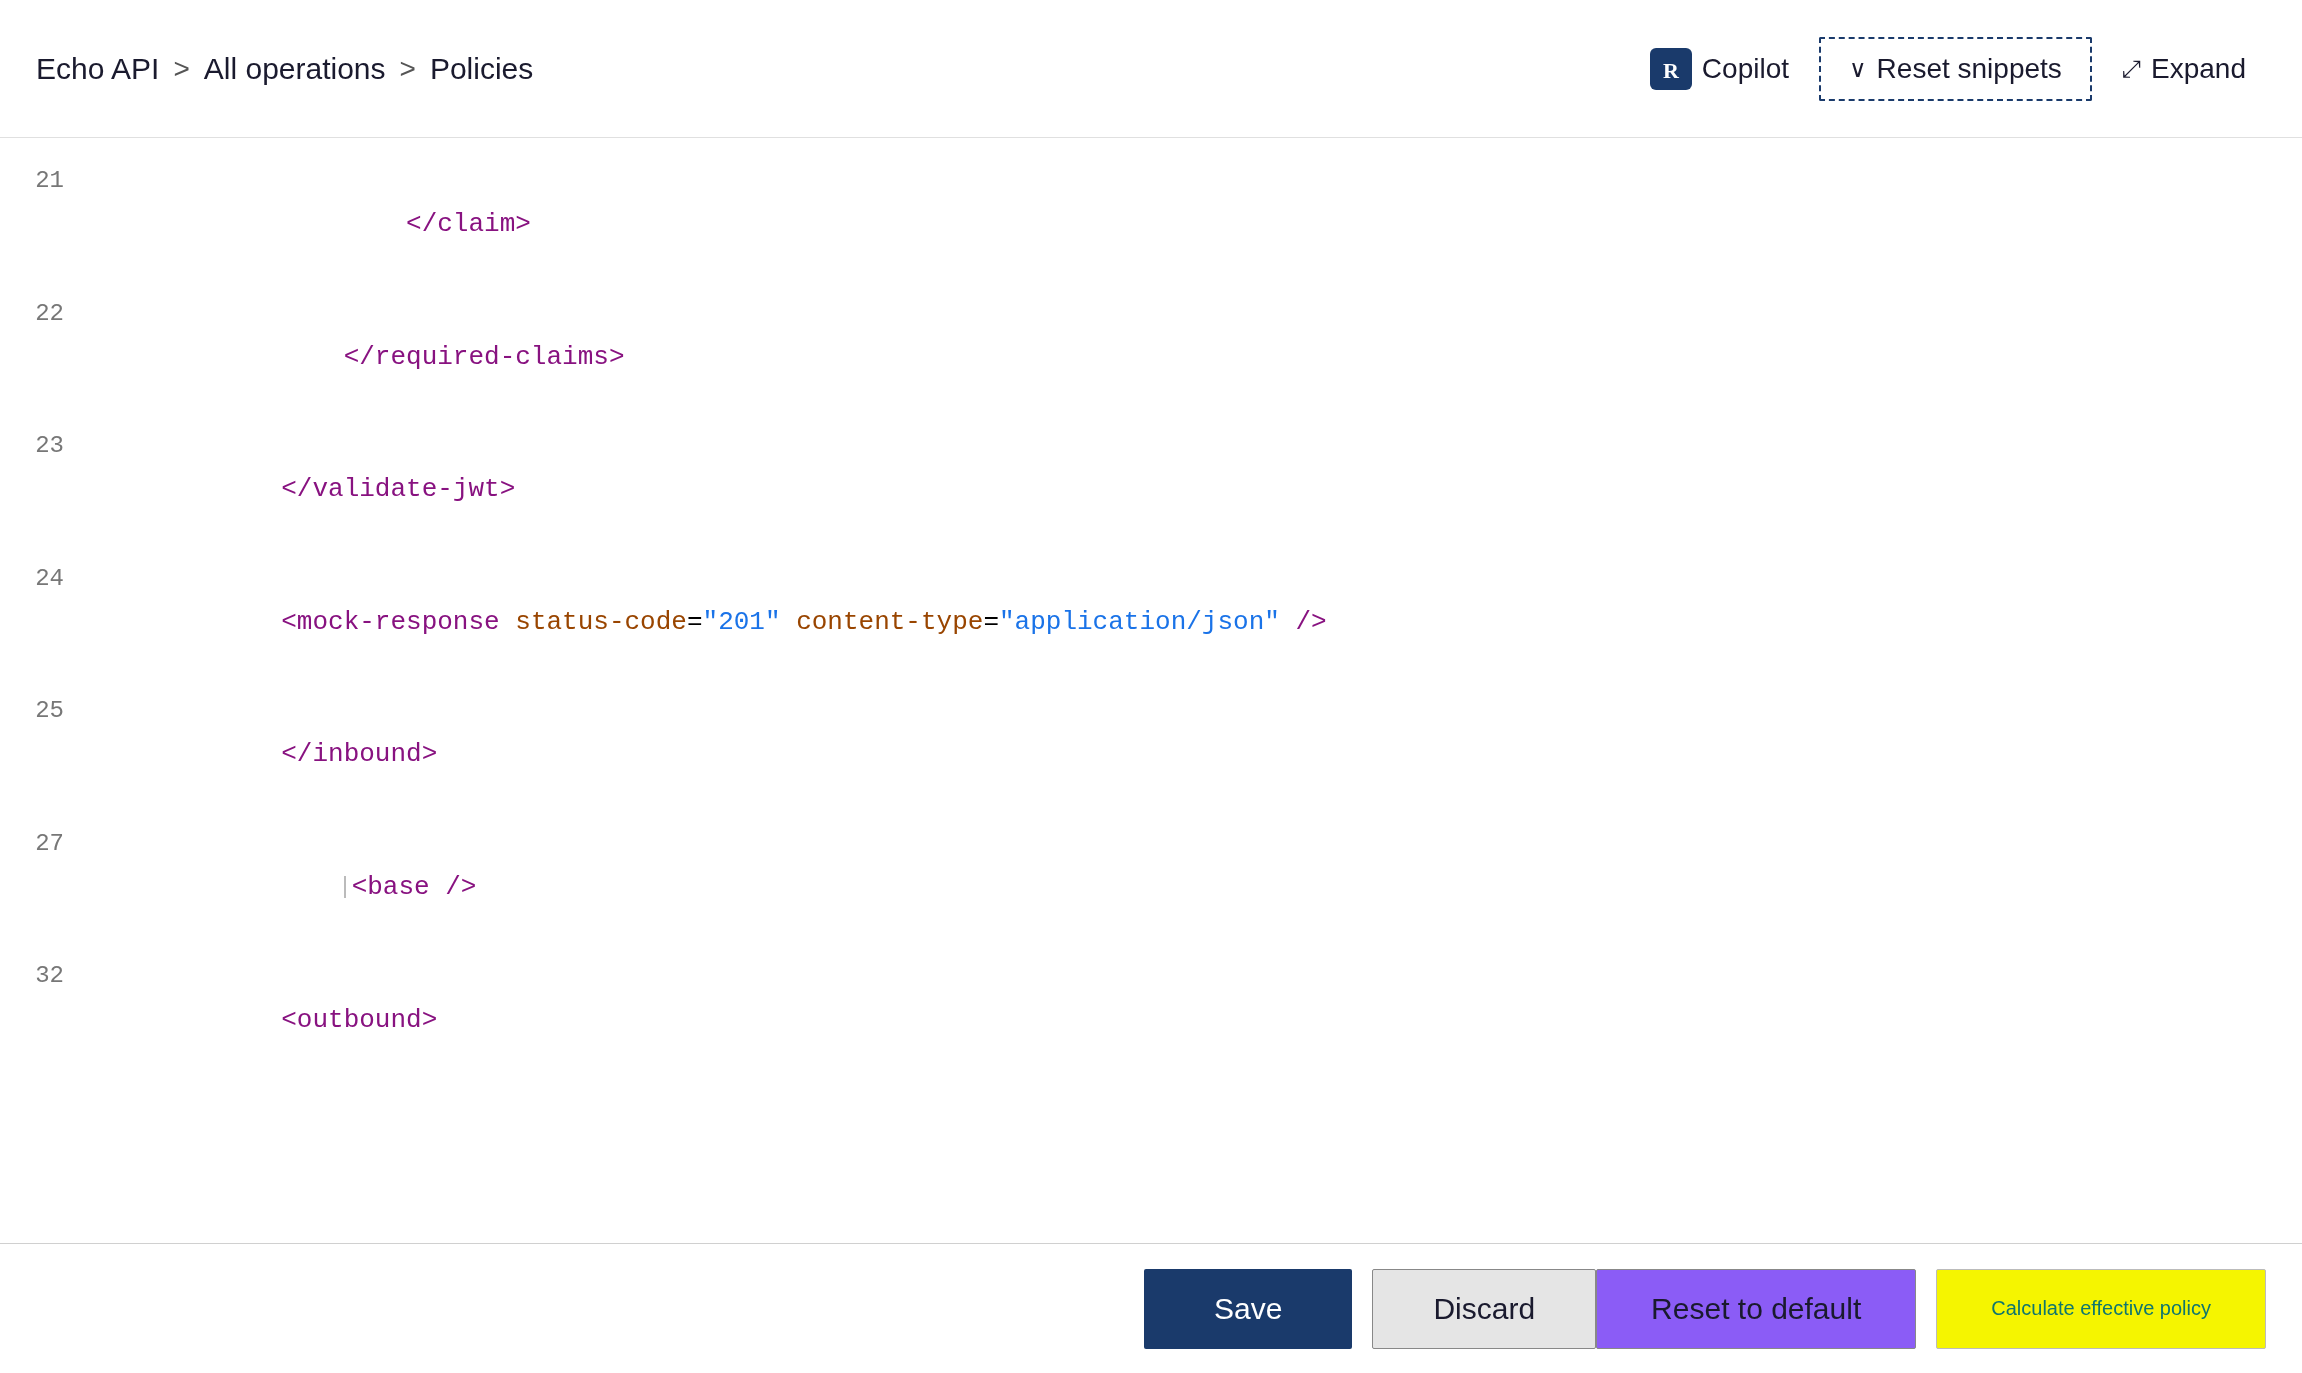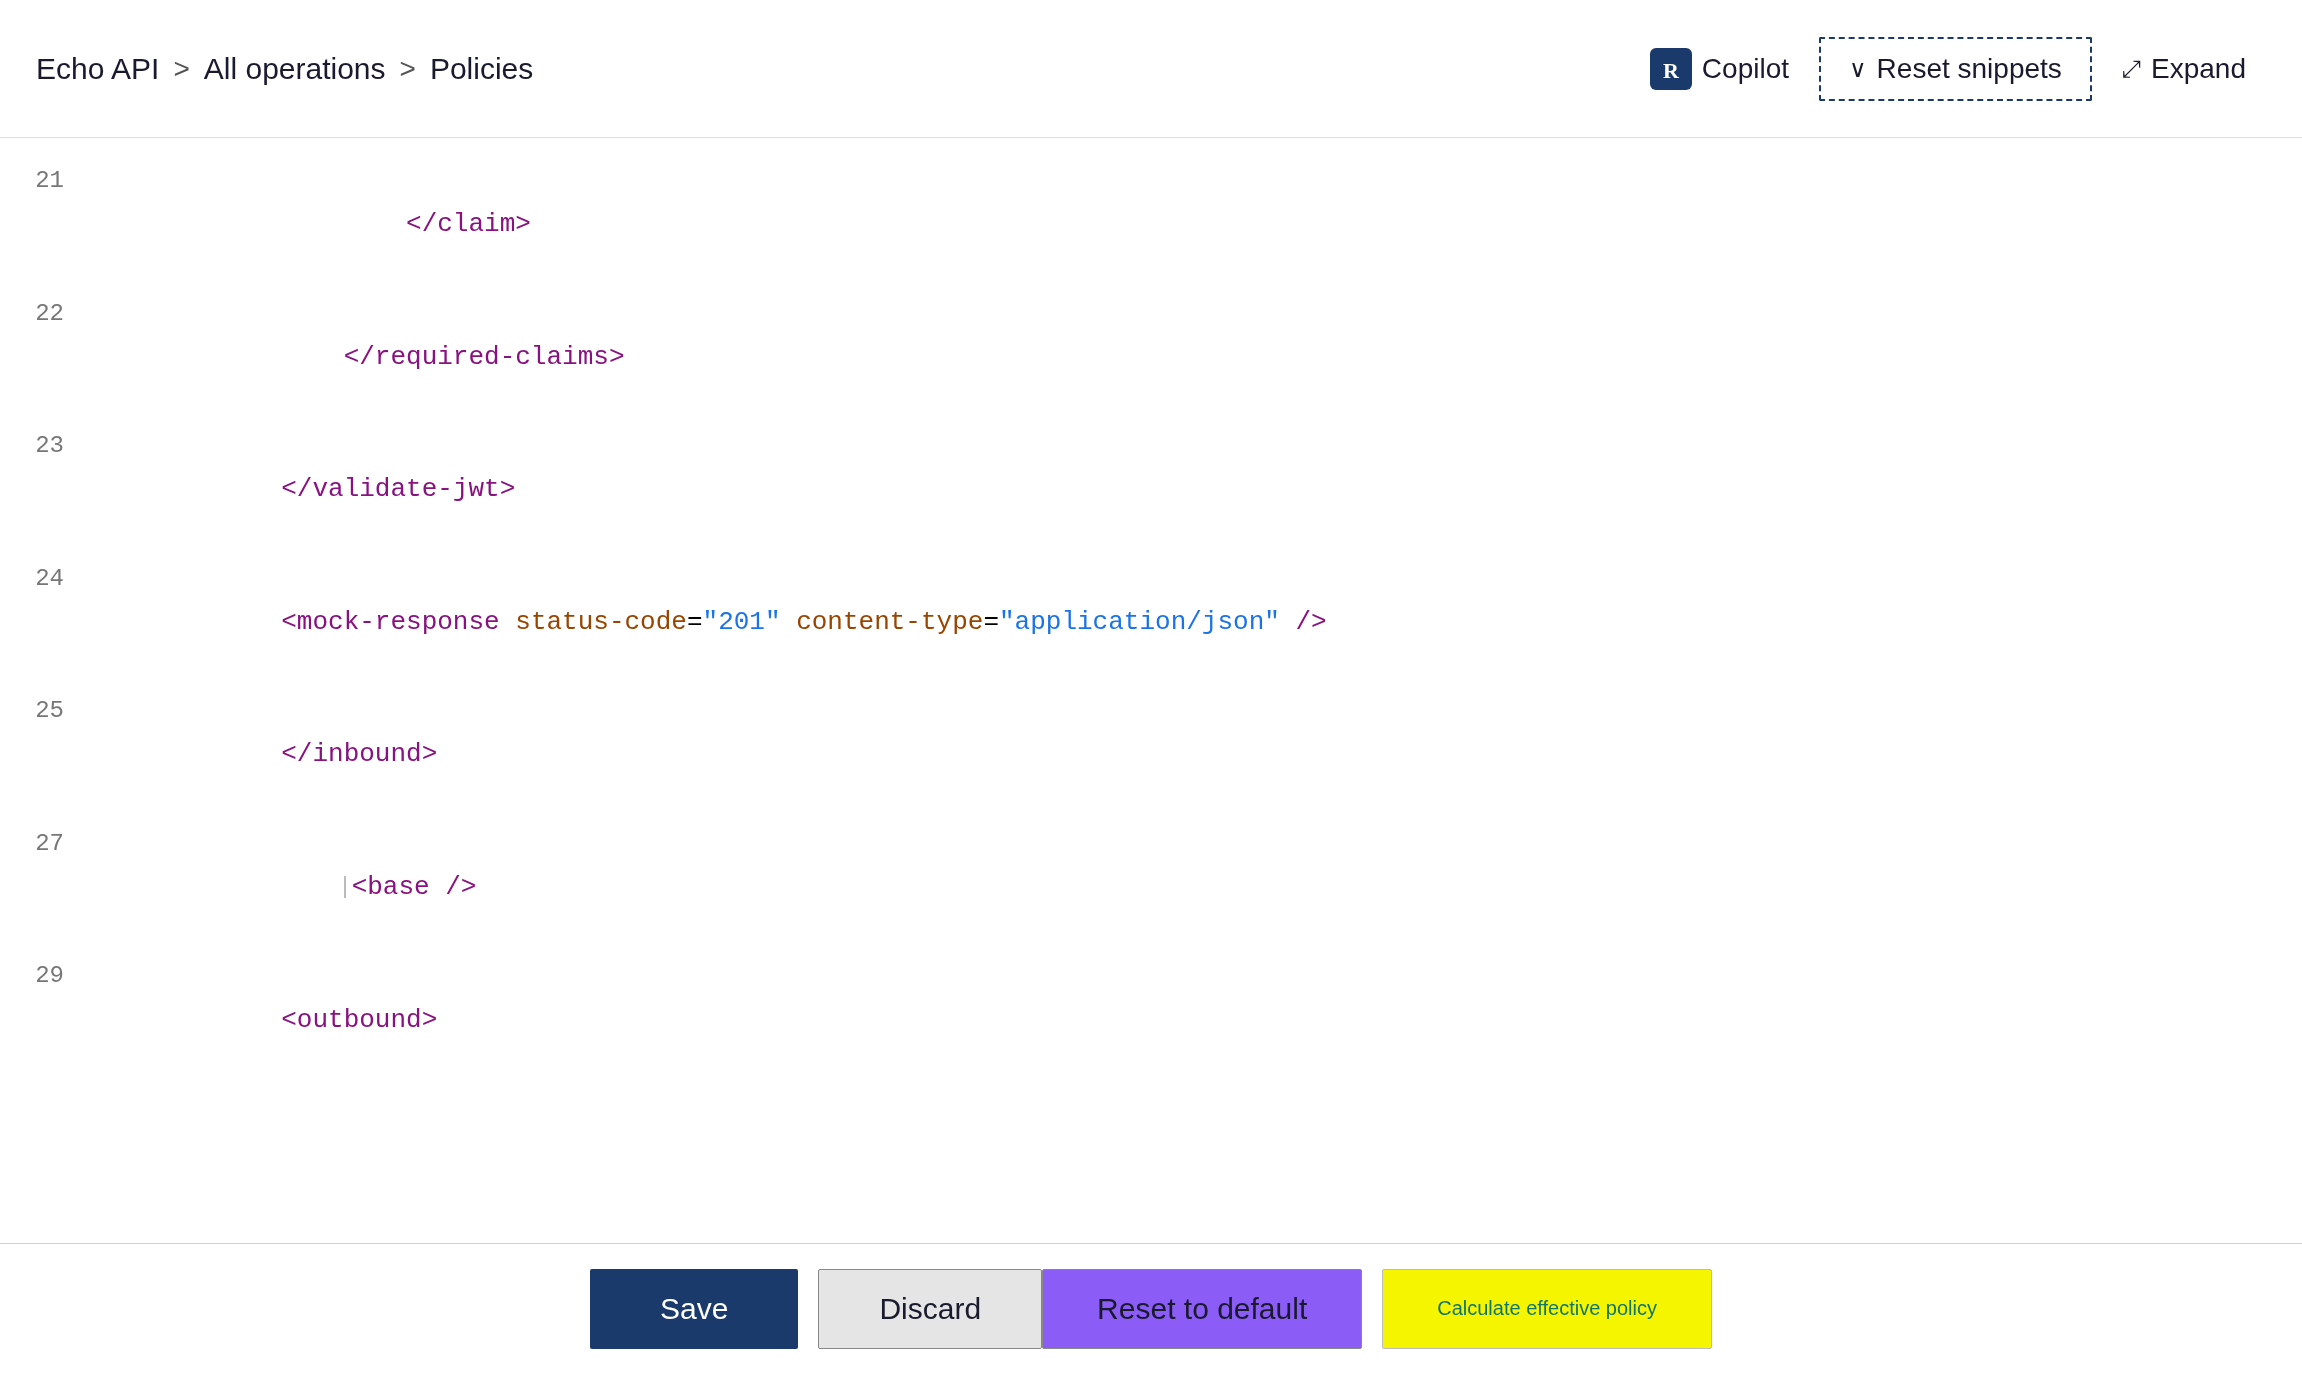--- a/index.html
+++ b/index.html
@@ -130,21 +130,21 @@
 
     
     .tag { color: #881280; }
     .attr-name { color: #994500; }
     .attr-value { color: #1a73e8; }
 
     .footer {
       height: 130px;
       display: flex;
       align-items: center;
-      justify-content: center;
+      justify-content: flex-end;
       padding: 8px 36px;
       border-top: 1px solid #d0d0d0;
       background: #fff;
       flex-shrink: 0;
     }
 
     .footer-left {
       display: flex;
       gap: 20px;
     }
@@ -278,21 +278,21 @@
 
     <div class="code-line">
       <span class="line-number">27</span>
       <span class="line-content">
         &nbsp;&nbsp;&nbsp;&nbsp;&nbsp;&nbsp;&nbsp;&nbsp;<span style="display:inline-block;width:2px;height:22px;background:#bbb;vertical-align:middle;margin-right:6px;"></span><span class="tag">&lt;base /&gt;</span>
       </span>
     </div>
 
 
     <div class="code-line">
-      <span class="line-number">29</span>
+      <span class="line-number">32</span>
       <span class="line-content">
         &nbsp;&nbsp;&nbsp;&nbsp;<span class="tag">&lt;outbound&gt;</span>
       </span>
     </div>
 
   </div>
 </div>
 
 <div class="footer">
   <div class="footer-left">

